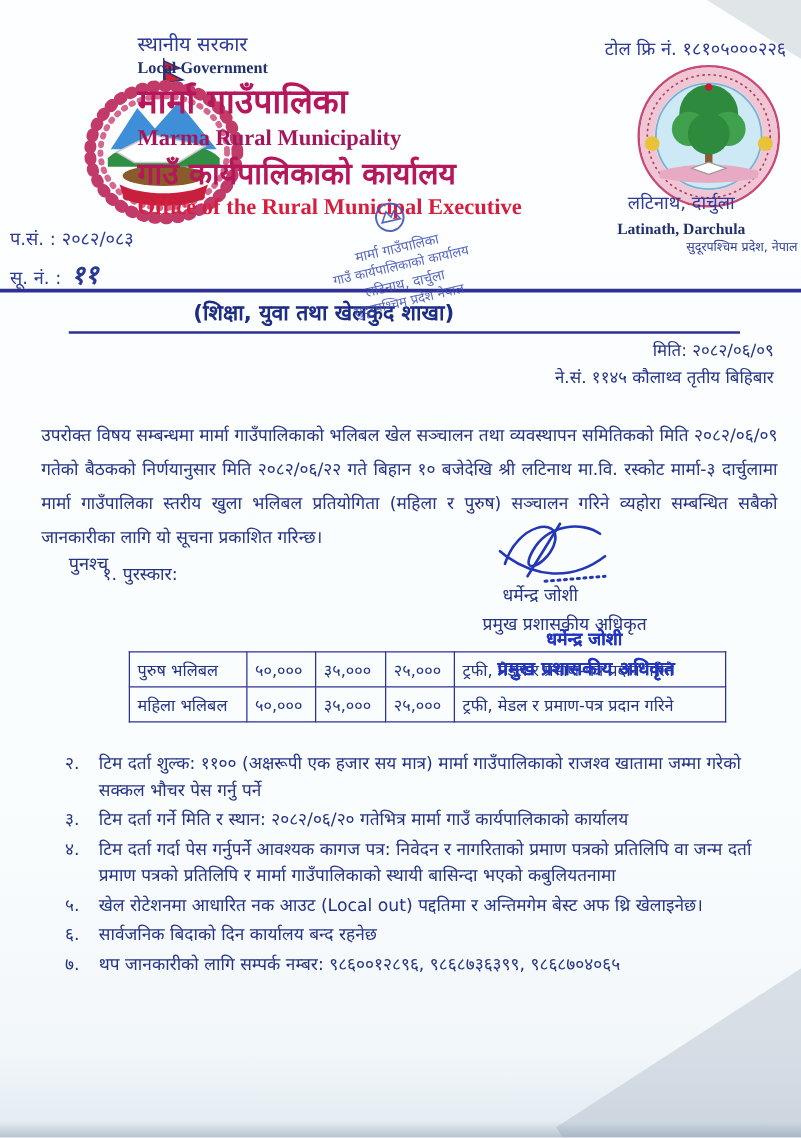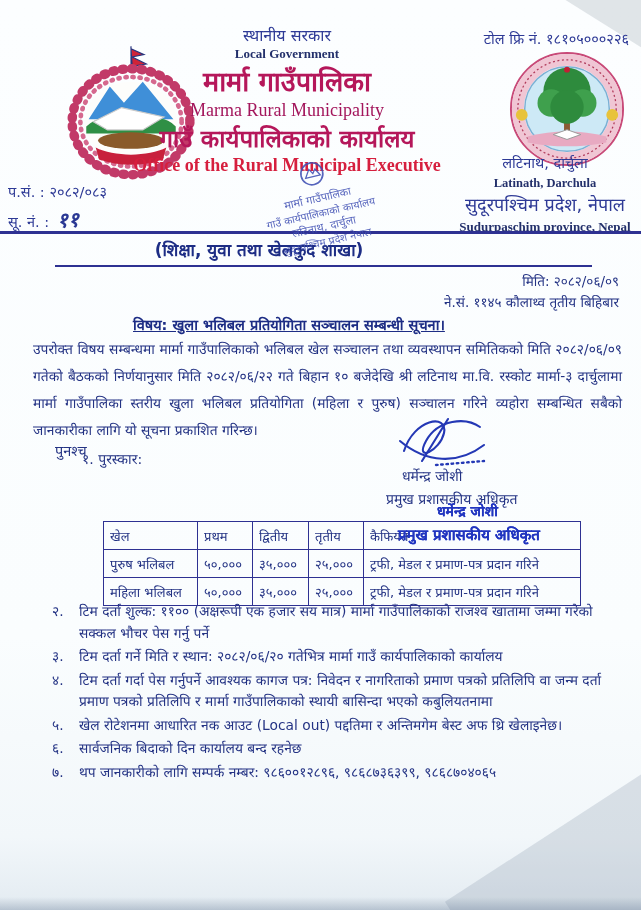--- a/index.html
+++ b/index.html
@@ -5,34 +5,34 @@
   html,body{margin:0;padding:0;}
   body{background:#e8eaee;font-family:"DejaVu Sans",sans-serif;}
   .page{position:relative;width:641px;height:910px;margin:0 auto;overflow:hidden;
         background:linear-gradient(180deg,#fcfeff 0%,#fafdfe 70%,#f2f7fa 92%,#e3ebf1 100%);
         color:#243384;}
   .abs{position:absolute;}
   .np{font-family:"DejaVu Sans",sans-serif;}
   .en-serif{font-family:"Liberation Serif","DejaVu Serif",serif;}
 
   
-  .hdr-center{left:92px;top:26px;width:390px;text-align:center;line-height:1.25;}
+  .hdr-center{left:110px;top:26px;width:390px;text-align:left;line-height:1.25;}
   .t-localgov-np{font-size:16px;color:#2e3a96;}
   .t-localgov-en{font-size:13px;font-weight:bold;color:#23306b;}
   .t-muni-np{font-size:27px;font-weight:bold;color:#b5175a;margin-top:3px;}
-  .t-muni-en{font-size:18px;font-weight:normal;color:#a3165c;}
+  .t-muni-en{font-size:18px;font-weight:bold;color:#a3165c;}
   .t-office-np{font-size:24px;font-weight:bold;color:#b5175a;margin-top:2px;}
   .t-office-en{font-size:18px;font-weight:bold;color:#d61f3e;}
 
   .tollfree{right:12px;top:28px;font-size:14.5px;color:#2e3a96;}
 
   .right-addr{left:452px;top:153px;width:186px;text-align:center;line-height:1.45;}
   .right-addr .l1{font-size:14.5px;color:#2e3a96;}
   .right-addr .l2{font-size:12.5px;color:#23306b;font-weight:bold;}
-  .right-addr .l3{font-size:18px;color:#2e3a96;}
+  .right-addr .l3{font-size:10px;color:#2e3a96;text-align:right;}
   .right-addr .l4{font-size:13px;color:#23306b;font-weight:bold;}
 
   .refs{left:8px;top:182px;font-size:14.5px;color:#2e3a96;line-height:1.5;}
   .hand{font-family:"DejaVu Serif",serif;font-style:italic;font-weight:bold;
         font-size:21px;color:#2a3894;display:inline-block;transform:rotate(-2deg);margin-left:8px;}
 
   
   .ink-stamp{left:212px;top:160px;width:214px;text-align:center;transform:rotate(-13deg);
              color:#4050b4;opacity:.88;z-index:5;line-height:1.35;}
   .ink-stamp .gl{margin:0 auto;}
@@ -131,21 +131,20 @@
     <div class="t-muni-np np">मार्मा गाउँपालिका</div>
     <div class="t-muni-en en-serif">Marma Rural Municipality</div>
     <div class="t-office-np np">गाउँ कार्यपालिकाको कार्यालय</div>
     <div class="t-office-en en-serif">Office of the Rural Municipal Executive</div>
   </div>
 
   <div class="abs right-addr">
     <div class="l1 np">लटिनाथ, दार्चुला</div>
     <div class="l2 en-serif">Latinath, Darchula</div>
     <div class="l3 np">सुदूरपश्चिम प्रदेश, नेपाल</div>
-    <div class="l4 en-serif">Sudurpaschim province, Nepal</div>
   </div>
 
   <div class="abs refs">
     <div><span>प.सं. :</span> <span>२०८२/०८३</span></div>
     <div><span>सू. नं. :</span><span class="hand">११</span></div>
   </div>
 
   <div class="abs ink-stamp">
     <div class="gl">
       <svg width="26" height="26" viewBox="0 0 26 26">
@@ -161,21 +160,20 @@
 
   <div class="abs rule1"></div>
   <div class="abs branch np">(शिक्षा, युवा तथा खेलकुद शाखा)</div>
   <div class="abs rule2"></div>
 
   <div class="abs dates">
     <div>मिति: २०८२/०६/०९</div>
     <div>ने.सं. ११४५ कौलाथ्व तृतीय बिहिबार</div>
   </div>
 
-  <div class="abs subject np">विषय: खुला भलिबल प्रतियोगिता सञ्चालन सम्बन्धी सूचना।</div>
 
   <div class="abs body-par np">उपरोक्त विषय सम्बन्धमा मार्मा गाउँपालिकाको भलिबल खेल सञ्चालन तथा व्यवस्थापन समितिकको मिति २०८२/०६/०९ गतेको बैठकको निर्णयानुसार मिति २०८२/०६/२२ गते बिहान १० बजेदेखि श्री लटिनाथ मा.वि. रस्कोट मार्मा-३ दार्चुलामा मार्मा गाउँपालिका स्तरीय खुला भलिबल प्रतियोगिता (महिला र पुरुष) सञ्चालन गरिने व्यहोरा सम्बन्धित सबैको जानकारीका लागि यो सूचना प्रकाशित गरिन्छ।</div>
 
   <div class="abs sig-squiggle">
     <svg width="92" height="56" viewBox="0 0 92 56">
       <g fill="none" stroke="#2438b5" stroke-width="2.1" stroke-linecap="round">
         <path d="M8 38 C18 6 52 0 48 20 C44 38 18 50 30 28 C42 6 70 4 84 14"></path>
         <path d="M4 28 C30 50 62 52 88 32"></path>
         <path d="M52 6 L26 48"></path>
       </g>
@@ -192,27 +190,20 @@
 
   <table class="prize np">
     <colgroup>
       <col style="width:94px">
         <col style="width:55px">
         <col style="width:56px">
         <col style="width:55px">
         <col style="width:217px">
     </colgroup>
     <tbody>
-      <tr>
-        <th>खेल</th>
-        <th>प्रथम</th>
-        <th>द्वितीय</th>
-        <th>तृतीय</th>
-        <th>कैफियत</th>
-      </tr>
       <tr>
         <td>पुरुष भलिबल</td>
         <td>५०,०००</td>
         <td>३५,०००</td>
         <td>२५,०००</td>
         <td>ट्रफी, मेडल र प्रमाण-पत्र प्रदान गरिने</td>
       </tr>
       <tr>
         <td>महिला भलिबल</td>
         <td>५०,०००</td>

